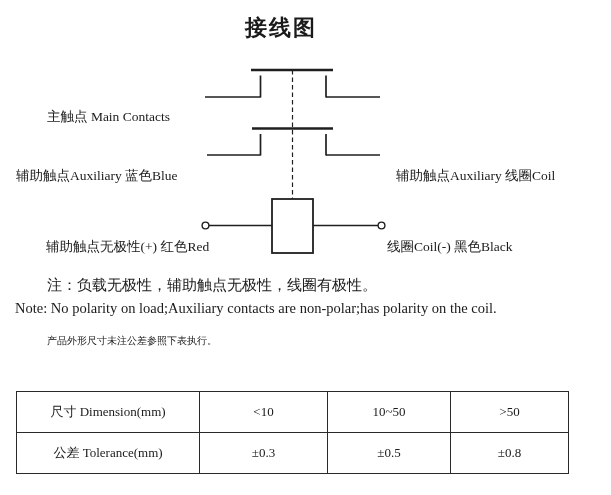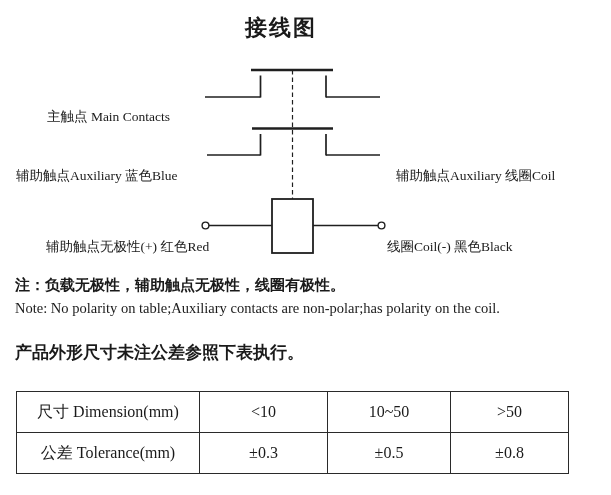--- a/index.html
+++ b/index.html
@@ -32,28 +32,28 @@
     white-space: nowrap;
     line-height: 16px;
     margin-top: 23px;
   }
   .note {
     position: absolute;
     left: 15px;
     white-space: nowrap;
     line-height: 17px;
   }
-  .note.cn { font-weight: bold; }
+  .note.cn { font-weight: normal; margin-left: 32px; }
   .tol-table {
     position: absolute;
     left: 16px;
     top: 391px;
     border-collapse: collapse;
     table-layout: fixed;
-    font-size: 16px;
+    font-size: 13px;
   }
   .tol-table td {
     border: 1.5px solid #2a2a2a;
     text-align: center;
     vertical-align: middle;
     padding: 0;
     height: 40px;
   }
 </style>
 </head>
@@ -97,23 +97,23 @@
   <div class="lbl" style="left:16px; top:145px;">辅助触点Auxiliary 蓝色Blue</div>
 
   <div class="lbl" style="left:46px; top:216px;">辅助触点无极性(+) 红色Red</div>
 
   <div class="lbl" style="left:396px; top:145px;">辅助触点Auxiliary 线圈Coil</div>
 
   <div class="lbl" style="left:387px; top:216px;text-align:right;">线圈Coil(-) 黑色Black</div>
 
   <div class="note cn" style="top:277px; font-size:15px;">注：负载无极性，辅助触点无极性，线圈有极性。</div>
 
-  <div class="note" style="top:300px; font-size:14.5px;">Note: No polarity on table;Auxiliary contacts are non-polar;has polarity on the coil.</div>
+  <div class="note" style="top:300px; font-size:14.5px;">Note: No polarity on load;Auxiliary contacts are non-polar;has polarity on the coil.</div>
 
-  <div class="note cn" style="top:344px; font-size:17px;">产品外形尺寸未注公差参照下表执行。</div>
+  <div class="note cn" style="top:332px; font-size:10px;">产品外形尺寸未注公差参照下表执行。</div>
 
 
   <table class="tol-table">
     <colgroup>
       <col style="width:183px">
         <col style="width:128px">
         <col style="width:123px">
         <col style="width:118px">
     </colgroup>
     <tbody>

